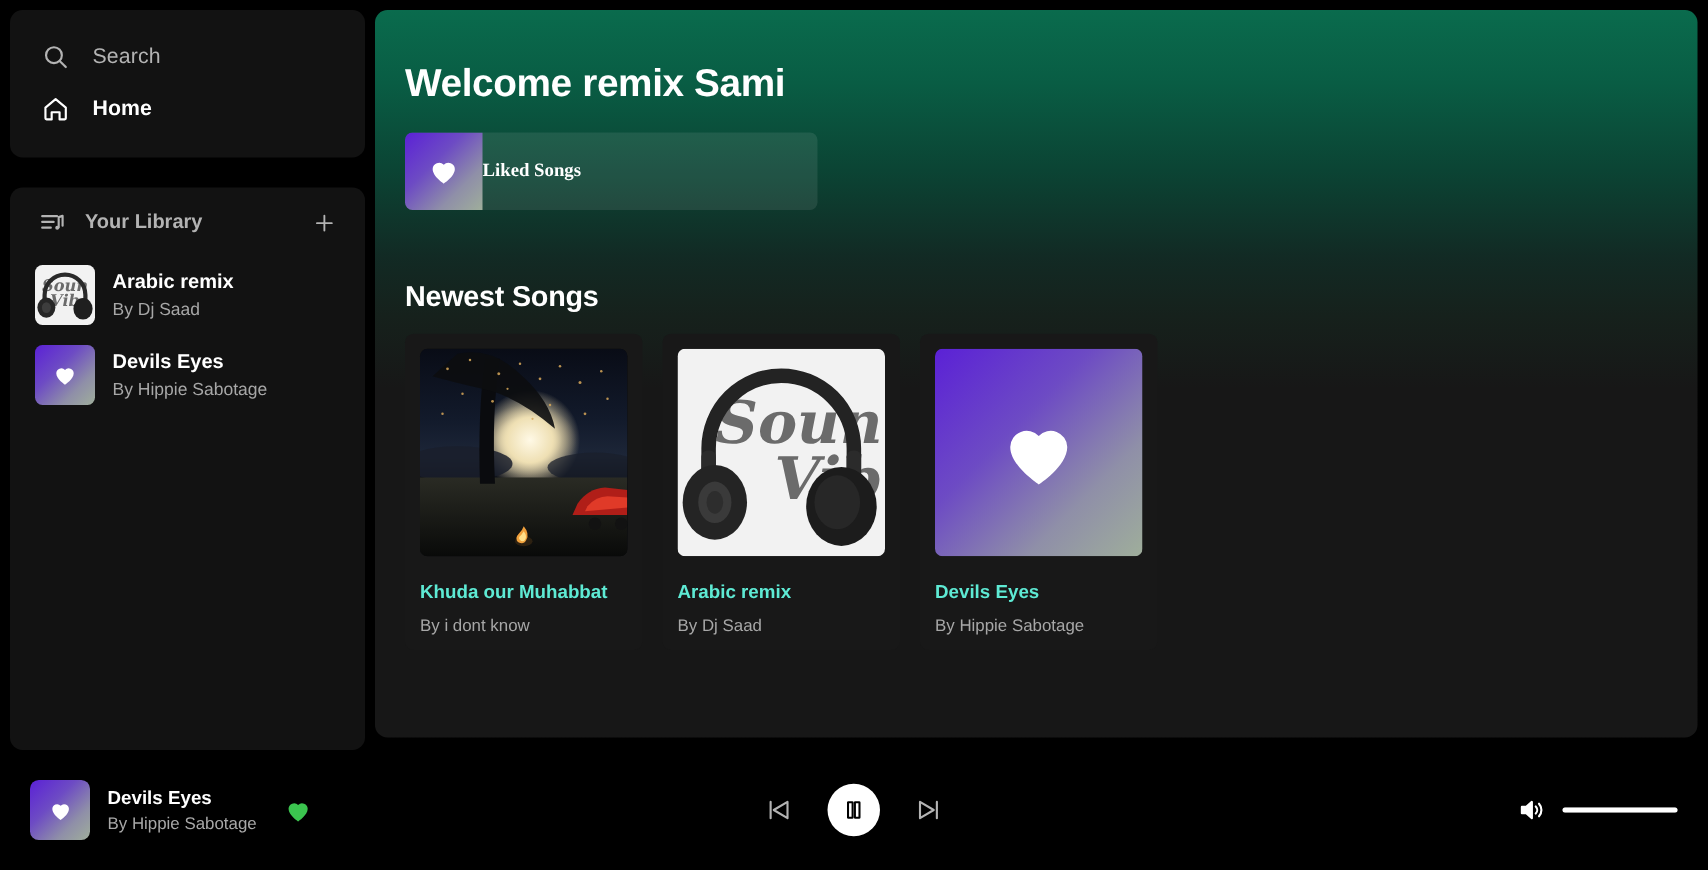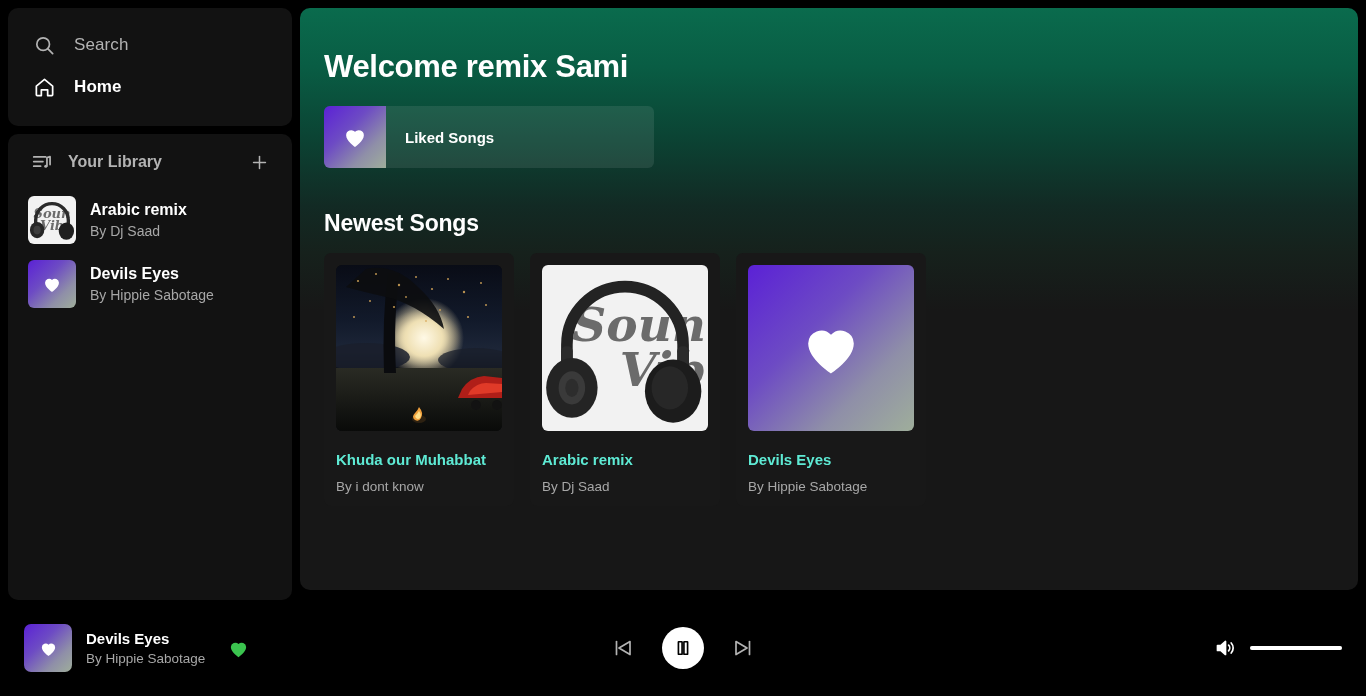--- a/index.html
+++ b/index.html
@@ -38,21 +38,21 @@
   .nav-item .nav-label {
     font-size: 17px; font-weight: 600;
     letter-spacing: .1px;
   }
   .nav-item.active .nav-label { color: #ffffff; }
   .nav-item.inactive .nav-label { color: #b3b3b3; font-weight: 400; }
   .nav-ico { width: 24px; height: 24px; flex: none;
              display:flex; align-items:center; justify-content:center; }
   .nav-ico svg { display: block; }
 
-  .lib-panel { flex: 1; padding: 6px 0 0 0; min-height: 0; }
+  .lib-panel { flex: 1; padding: 6px 0 0 0; min-height: 0; margin-top: 16px; }
   .lib-head {
     display: flex; align-items: center;
     height: 44px;
     padding: 0 20px 0 22px;
   }
   .lib-head .lib-ico { width: 24px; height: 24px; flex:none;
                        display:flex; align-items:center; justify-content:center; }
   .lib-title {
     font-size: 16px; font-weight: 600; color: #b3b3b3;
     margin-left: 14px; flex: 1;
@@ -177,26 +177,25 @@
   .shortcut {
     width: 330px; height: 62px;
     border-radius: 6px; overflow: hidden;
     background: rgba(255,255,255,.09);
     display: flex; align-items: center;
     cursor: pointer;
   }
   .shortcut .sc-art { width: 62px; height: 62px; flex: none; }
   .shortcut .sc-label {
     font-size: 15px; font-weight: 600; color: #ffffff;
-    padding-left: 19px;
-    white-space: nowrap; overflow: hidden; text-overflow: ellipsis;
+    white-space: nowrap; overflow: hidden; text-overflow: ellipsis; font-family: Liberation Serif, serif;
   }
 
   .section-title {
-    margin-top: 42px;
+    margin-top: 56px;
     font-size: 23px; font-weight: 700; color: #ffffff;
     letter-spacing: -.2px;
   }
 
   .cards {
     margin-top: 16px;
     display: flex; gap: 16px;
   }
   .card {
     width: 190px;

